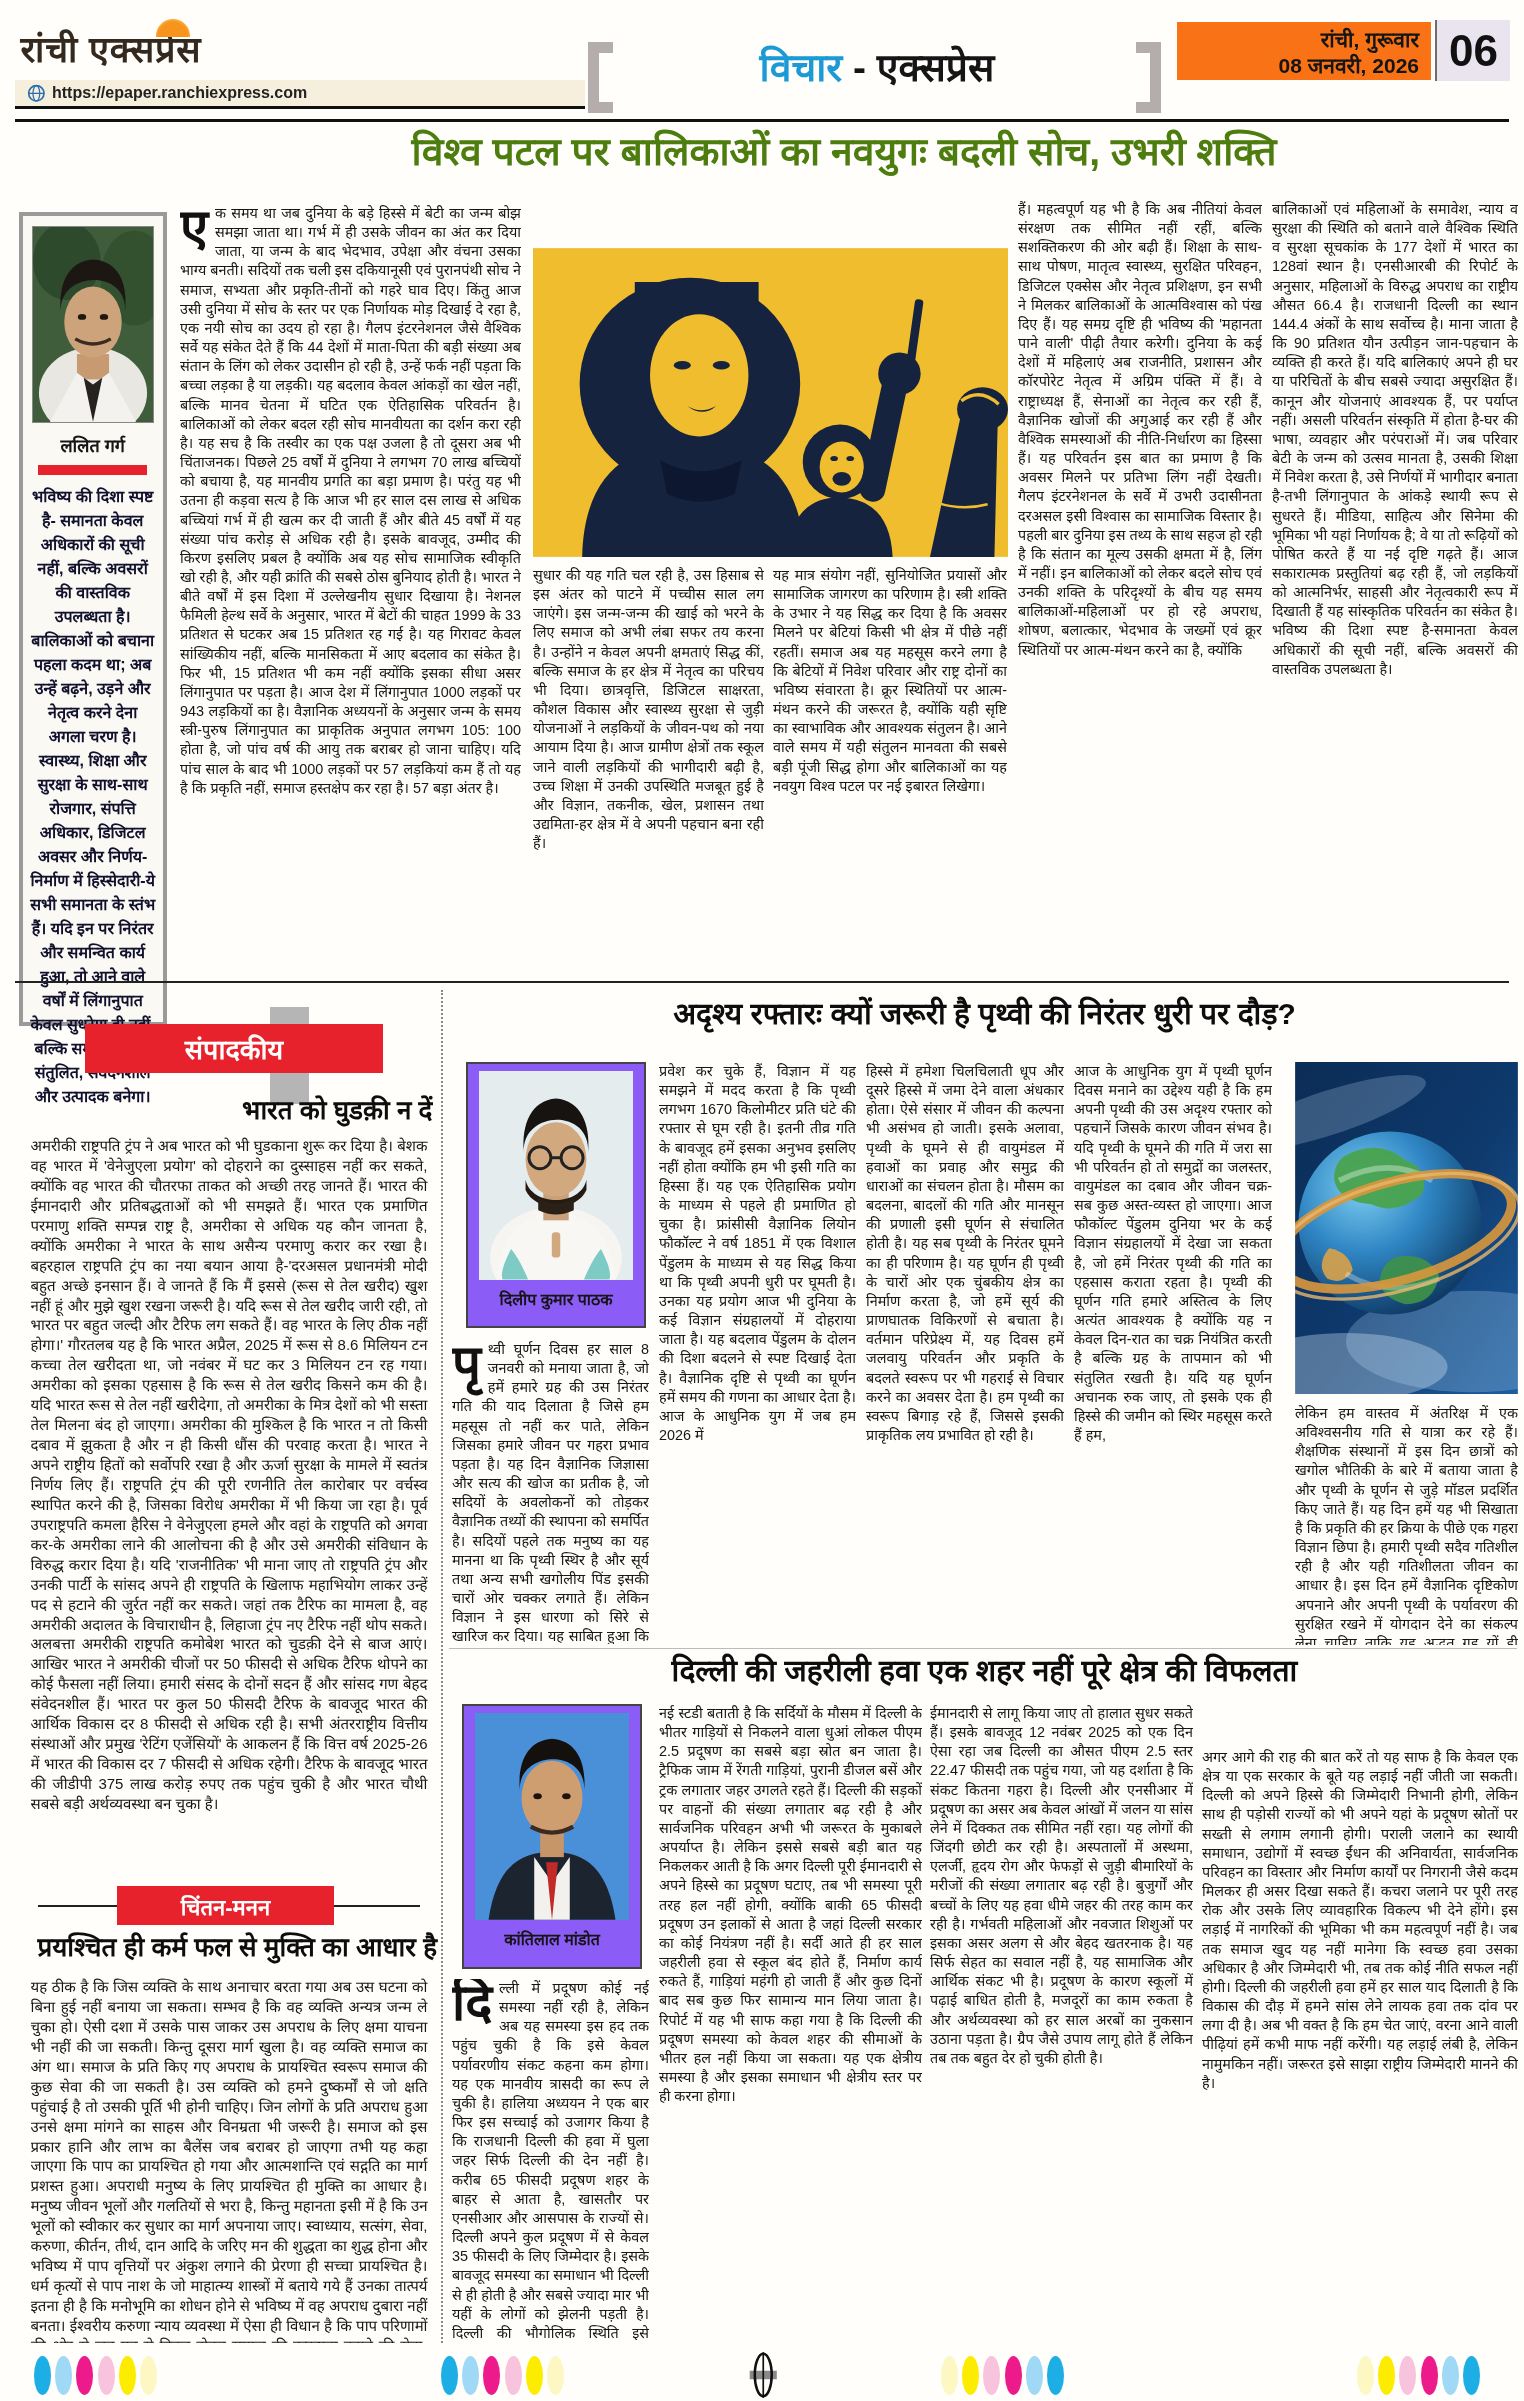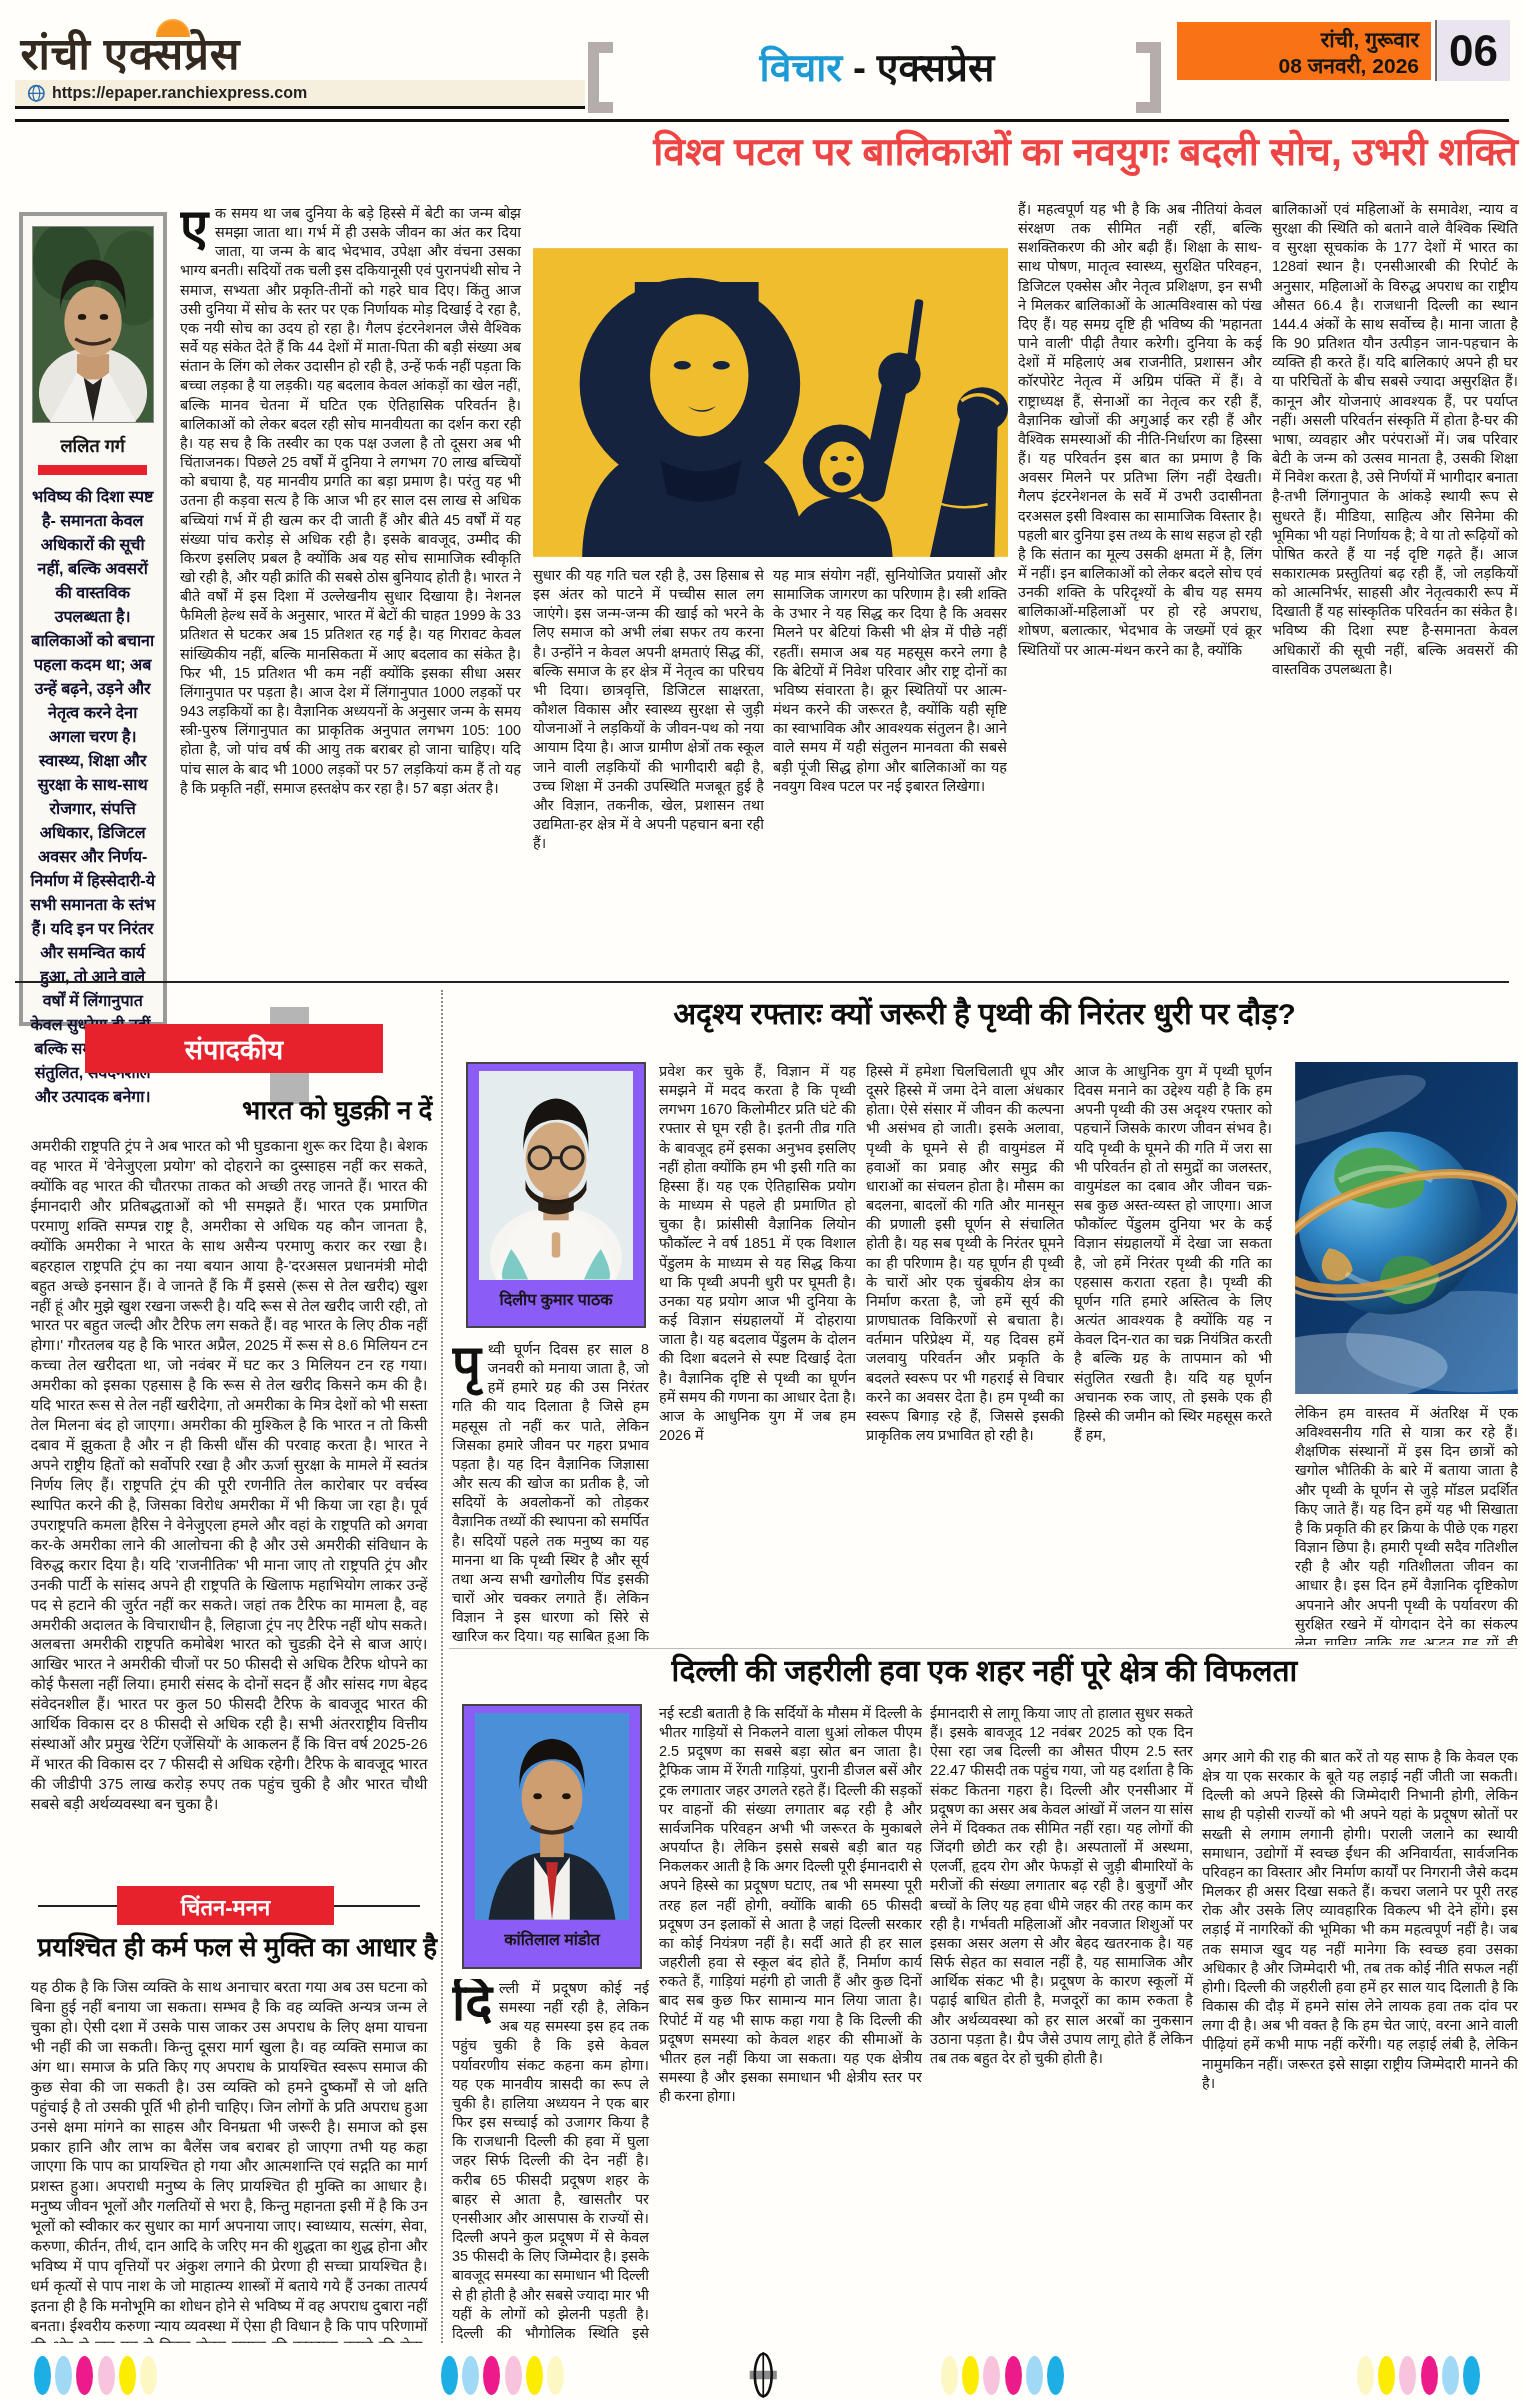--- a/index.html
+++ b/index.html
@@ -1,36 +1,36 @@
 <!DOCTYPE html>
 <html lang="hi" style="font-size:13.6px"><head>
 <meta charset="utf-8">
 <style>
   html,body{margin:0;padding:0;background:#e8e8e8;}
   .page{position:relative;width:1525px;height:2401px;background:#fffefb;overflow:hidden;
         font-family:"Liberation Sans","DejaVu Sans",sans-serif;color:#151515;}
   .abs{position:absolute;}
 
   
-  .masthead{font-size:44px;font-weight:800;color:#33291f;letter-spacing:0.8px;line-height:1;}
+  .masthead{font-size:36px;font-weight:800;color:#33291f;letter-spacing:0.8px;line-height:1;}
   .sun{width:34px;height:18.7px;background:radial-gradient(circle at 50% 100%,#f7941d 0 60%,#ffb54d 75%,transparent 76%);
        border-radius:34px 34px 0 0;}
   .url-strip{background:#f7efdd;border-bottom:3.4px solid #111;display:flex;align-items:center;gap:6px;
              padding:0 12px;font-size:16px;font-weight:700;color:#222;height:29px;box-sizing:border-box;}
   .hdr-rule{background:#111;height:2.5px;}
   .bracket{width:25.4px;height:71px;border-left:11px solid #b5adab;border-top:11px solid #b5adab;border-bottom:11px solid #b5adab;box-sizing:border-box;}
   .bracket.r{border-left:none;border-right:11px solid #b5adab;}
   .section-title{font-size:39px;font-weight:800;white-space:nowrap;}
   .blue{color:#1c9ad6;}
   .datebox{background:#f97316;text-align:right;padding:5.1px 12px;font-weight:700;font-size:21px;line-height:1.25;box-sizing:border-box;}
   .pagenobox{background:#eae4ef;border-left:2.5px solid #6d6d6d;display:flex;align-items:center;justify-content:center;
              font-size:44px;font-weight:800;color:#111;box-sizing:border-box;}
 
   
-  .headline-xl{font-size:39px;font-weight:800;text-align:right;color:#ef4444;line-height:1.1;}
+  .headline-xl{font-size:39px;font-weight:800;text-align:center;color:#4d7c0f;line-height:1.1;}
   .headline-l{font-size:30px;font-weight:800;text-align:center;color:#0d0d0d;line-height:1.15;}
   .headline-m{font-size:26px;font-weight:800;text-align:right;color:#0d0d0d;line-height:1.15;}
   .body-text{font-size:14.4px;line-height:1.33;text-align:justify;color:#161616;overflow:hidden;}
   .body-text p{margin:0;}
   .dropcap{float:left;font-size:51px;line-height:.85;font-weight:700;padding:1.7px 6.8px 0 0;color:#111;}
 
   
   .side-box{border:4.2px solid #9a9a9a;background:#fbf9f4;box-sizing:border-box;padding:10.2px 6.8px;text-align:center;}
   .author-name{font-size:18px;font-weight:800;margin-top:6.8px;}
   .red-bar{width:109px;height:9.3px;background:#e7222d;margin:8.5px auto 10.2px auto;}

